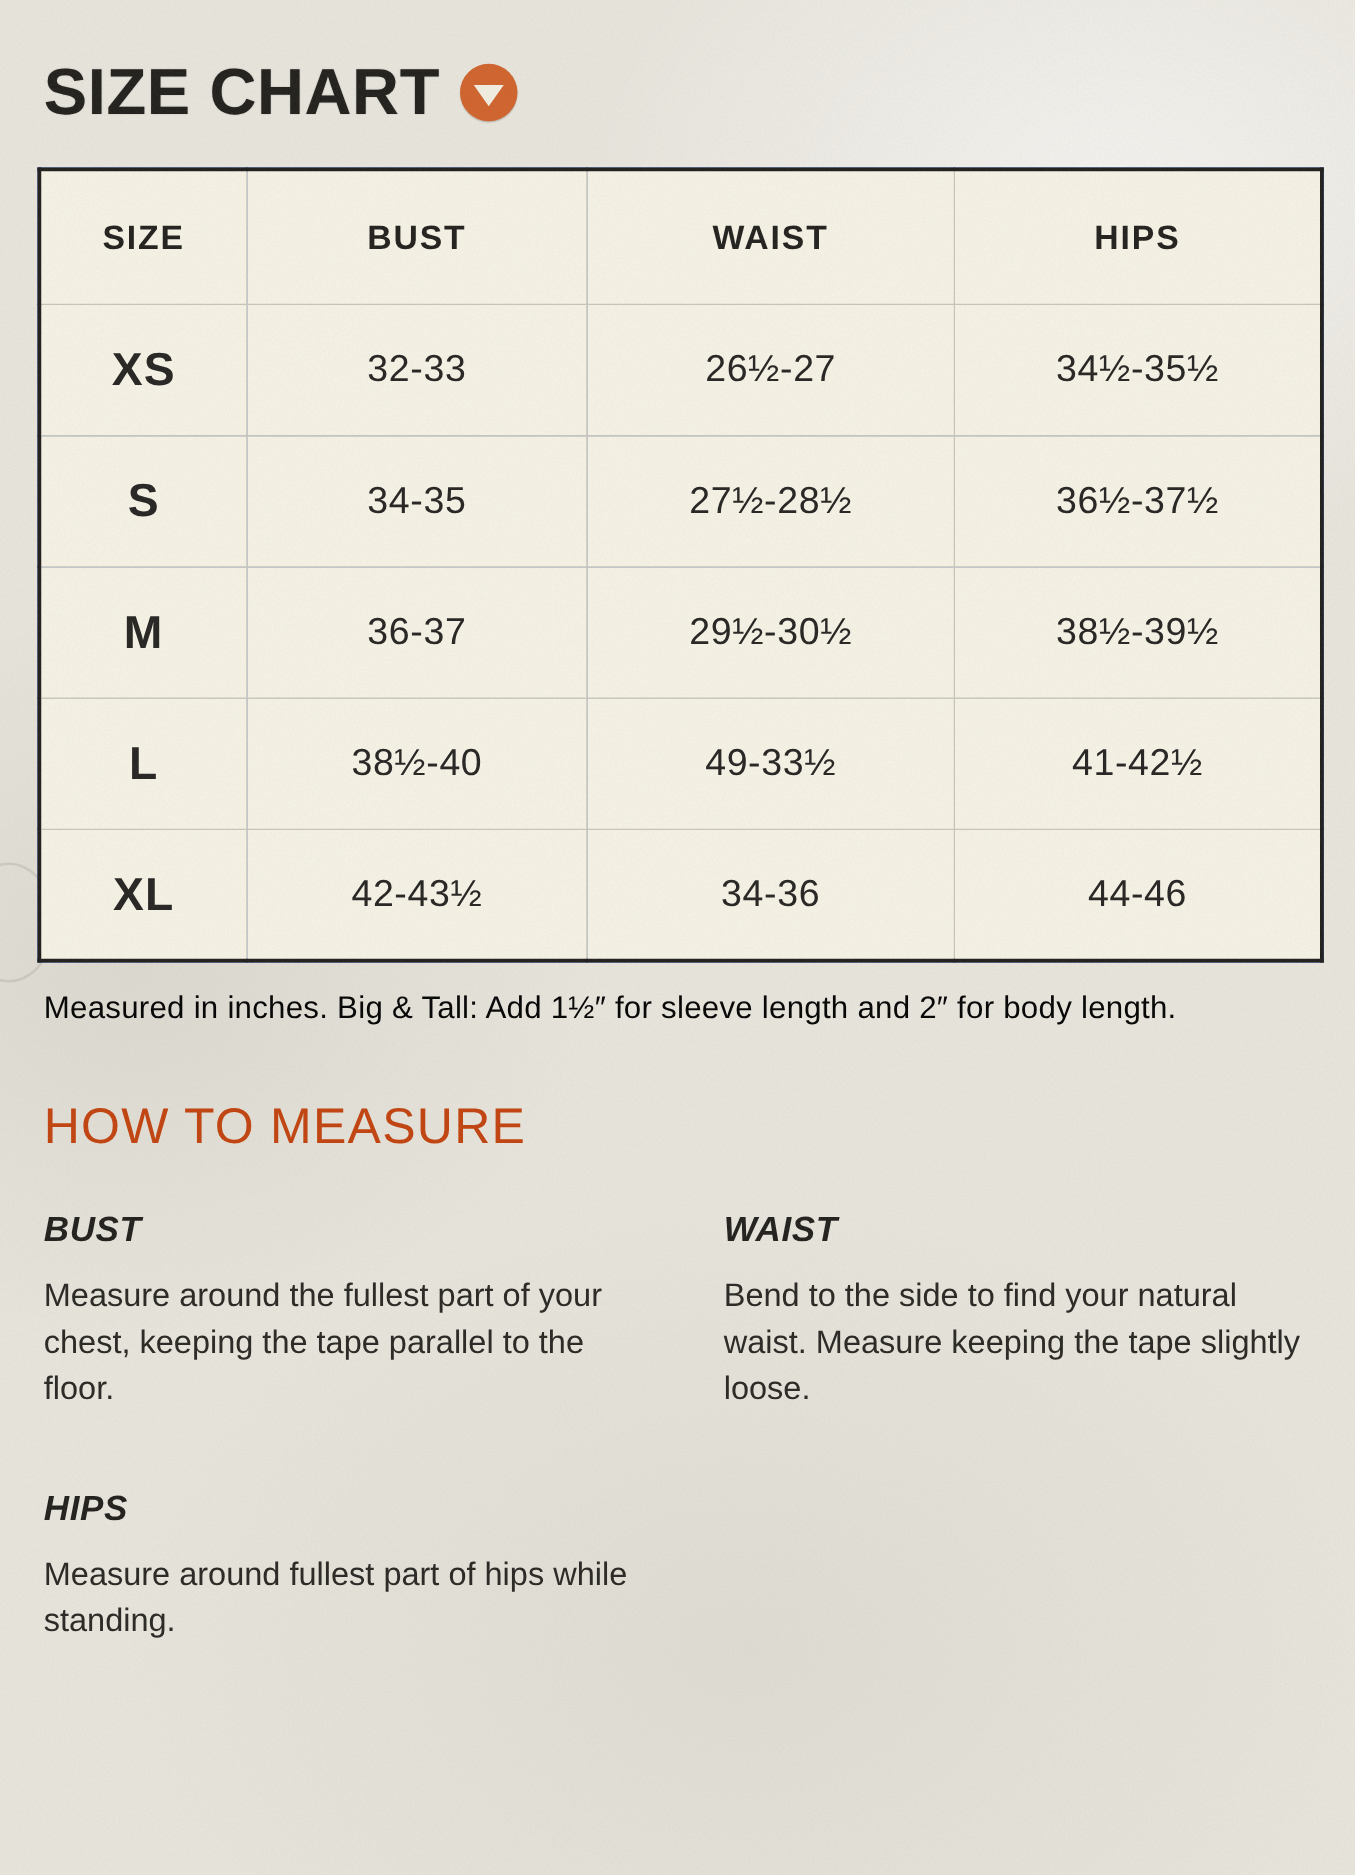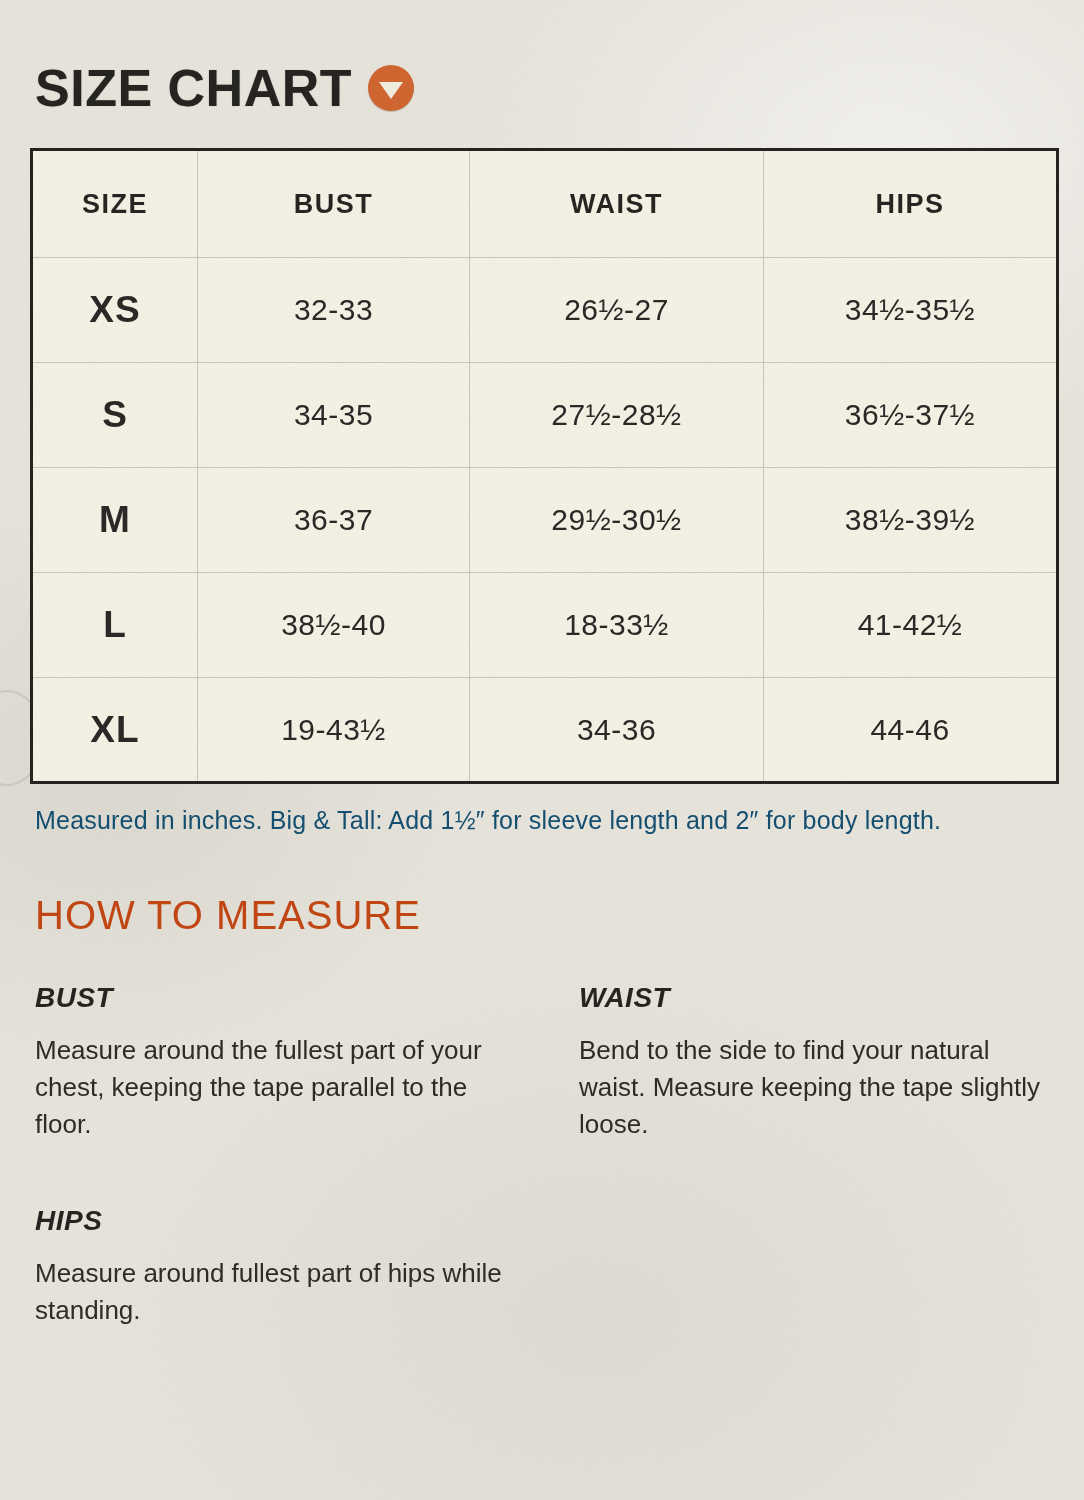--- a/index.html
+++ b/index.html
@@ -8,21 +8,21 @@
     font-family:"Liberation Sans", sans-serif;
     color:#21201d;
     background:
       radial-gradient(600px 420px at 82% 10%, rgba(255,255,255,0.55), rgba(255,255,255,0) 70%),
       radial-gradient(520px 420px at 10% 52%, rgba(118,112,98,0.10), rgba(118,112,98,0) 70%),
       radial-gradient(700px 500px at 55% 88%, rgba(122,116,100,0.08), rgba(122,116,100,0) 72%),
       #e9e6de;
     position:relative;
     overflow:hidden;
   }
-  .page { position:relative; z-index:1; padding:58px 28px 0 30px; }
+  .page { position:relative; z-index:1; padding:44px 28px 0 30px; }
 
   
   .title-row { display:flex; align-items:center; gap:16px; margin:0 0 30px 5px; }
   .page-title {
     font-size:52px; font-weight:bold; letter-spacing:0.5px; color:#1e1d1a;
     text-shadow:0 0 1px rgba(30,29,26,0.4);
   }
   .icon-circle {
     width:46px; height:46px; border-radius:50%;
     display:flex; align-items:center; justify-content:center;
@@ -43,21 +43,21 @@
   }
   .size-chart th, .size-chart td {
     border:1px solid #c9c6b9; text-align:center; vertical-align:middle;
     background:#f7f4e7;
   }
   .size-chart th { height:108px; font-size:27px; font-weight:bold; letter-spacing:1.5px; color:#1f1e1b; }
   .size-chart td { height:105px; font-size:30px; color:#232220; letter-spacing:0.5px; }
   .size-chart td.size-col { font-size:37px; font-weight:bold; letter-spacing:1px; }
 
   
-  .note { margin:22px 0 0 5px; font-size:25px; color:#0c4a6e; letter-spacing:0.2px; }
+  .note { margin:22px 0 0 5px; font-size:25px; color:#000000; letter-spacing:0.2px; }
 
   
   .htm-heading { margin:58px 0 0 5px; font-size:40px; font-weight:normal; letter-spacing:1px; color:#c2410c; }
   .sections {
     display:grid; grid-template-columns:506px 1fr; column-gap:38px; row-gap:62px;
     grid-template-areas:"bust waist" "hips .";
     margin:44px 0 0 5px;
   }
   .section-bust { grid-area:bust; }
   .section-waist { grid-area:waist; }
@@ -116,26 +116,26 @@
       </tr>
       <tr>
         <td class="size-col">M</td>
         <td>36-37</td>
         <td>29½-30½</td>
         <td>38½-39½</td>
       </tr>
       <tr>
         <td class="size-col">L</td>
         <td>38½-40</td>
-        <td>18-33½</td>
+        <td>49-33½</td>
         <td>41-42½</td>
       </tr>
       <tr>
         <td class="size-col">XL</td>
-        <td>19-43½</td>
+        <td>42-43½</td>
         <td>34-36</td>
         <td>44-46</td>
       </tr>
     </tbody>
   </table>
 
   <p class="note">Measured in inches. Big &amp; Tall: Add 1½″ for sleeve length and 2″ for body length.</p>
 
   <h2 class="htm-heading">HOW TO MEASURE</h2>
 

